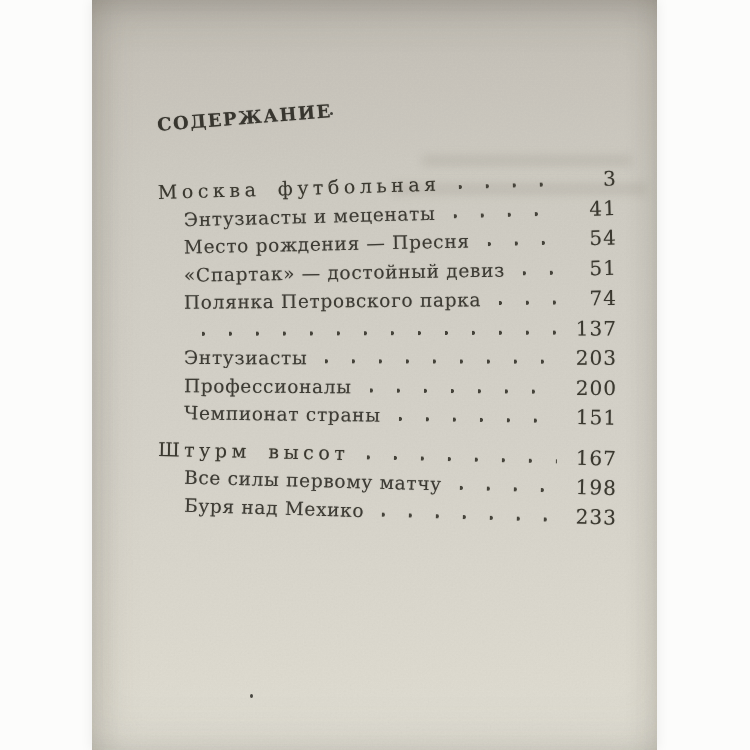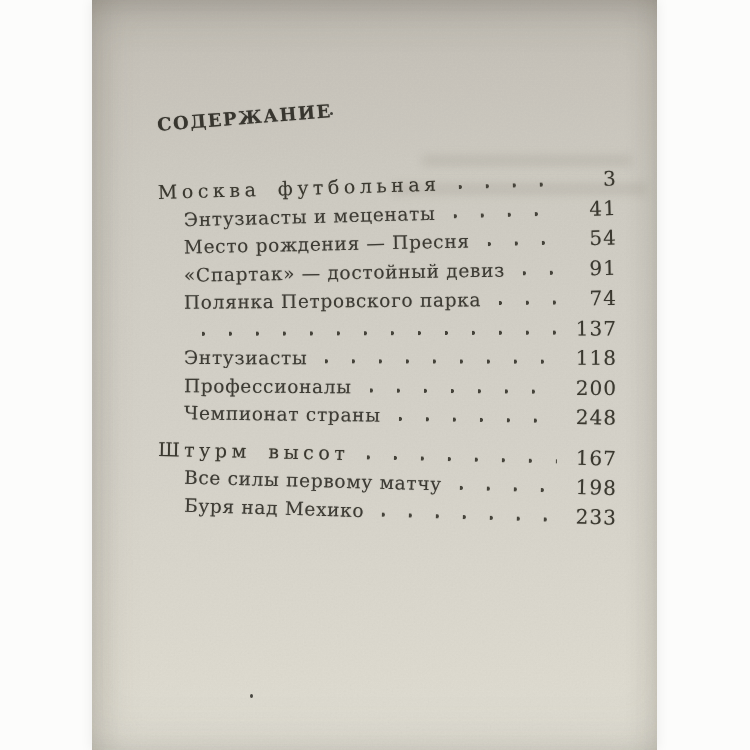--- a/index.html
+++ b/index.html
@@ -149,50 +149,50 @@
 
         <div class="row sub" style="--r:-1.2deg">
           <span class="title">Место рождения — Пресня</span>
           <span class="leader"></span>
           <span class="pageno">54</span>
         </div>
 
         <div class="row sub" style="--r:-0.9deg">
           <span class="title">«Спартак» — достойный девиз</span>
           <span class="leader"></span>
-          <span class="pageno">91</span>
+          <span class="pageno">51</span>
         </div>
 
         <div class="row sub" style="--r:-0.5deg">
           <span class="title">Полянка Петровского парка</span>
           <span class="leader"></span>
           <span class="pageno">74</span>
         </div>
 
         <div class="row sub" style="--r:-0.2deg">
           <span class="leader"></span>
           <span class="pageno">137</span>
         </div>
 
         <div class="row sub" style="--r:0.1deg">
           <span class="title">Энтузиасты</span>
           <span class="leader"></span>
-          <span class="pageno">118</span>
+          <span class="pageno">203</span>
         </div>
 
         <div class="row sub" style="--r:0.4deg">
           <span class="title">Профессионалы</span>
           <span class="leader"></span>
           <span class="pageno">200</span>
         </div>
 
         <div class="row sub" style="--r:0.7deg">
           <span class="title">Чемпионат страны</span>
           <span class="leader"></span>
-          <span class="pageno">248</span>
+          <span class="pageno">151</span>
         </div>
 
         <div class="row chapter group-start" style="--r:1.2deg">
           <span class="title">Штурм высот</span>
           <span class="leader"></span>
           <span class="pageno">167</span>
         </div>
 
         <div class="row sub" style="--r:1.5deg">
           <span class="title">Все силы первому матчу</span>

